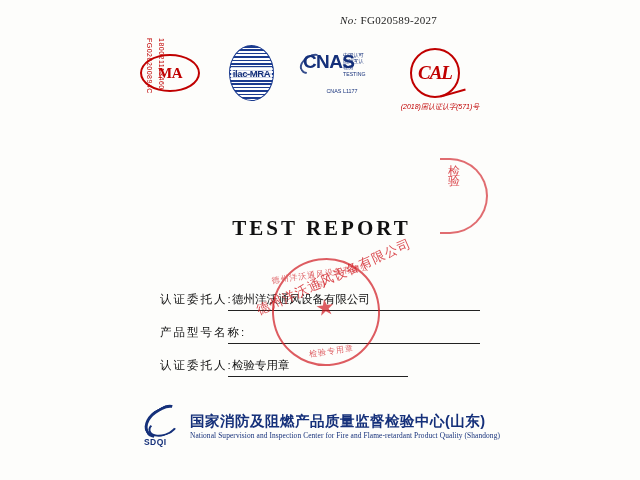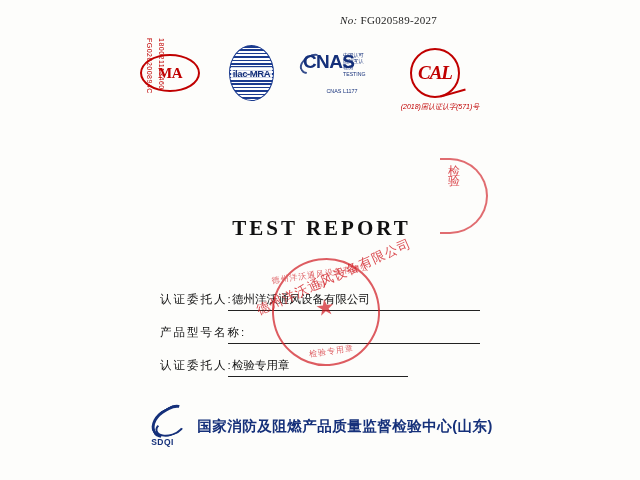--- a/index.html
+++ b/index.html
@@ -507,16 +507,17 @@
   <div class="diag-stamp">德州洋沃通风设备有限公司</div>
 
   <div class="footer">
     <div class="sdqi-logo">
       <span class="sdqi-swoosh"></span>
       <span class="sdqi-swoosh2"></span>
       <span class="sdqi-text">SDQI</span>
     </div>
     <div class="footer-texts">
       <div class="footer-cn">国家消防及阻燃产品质量监督检验中心(山东)</div>
+      <div class="footer-en">National Supervision and Inspection Center for Fire and Flame-retardant Product Quality (Shandong)</div>
     </div>
   </div>
 
 </div>
 
 </body></html>

